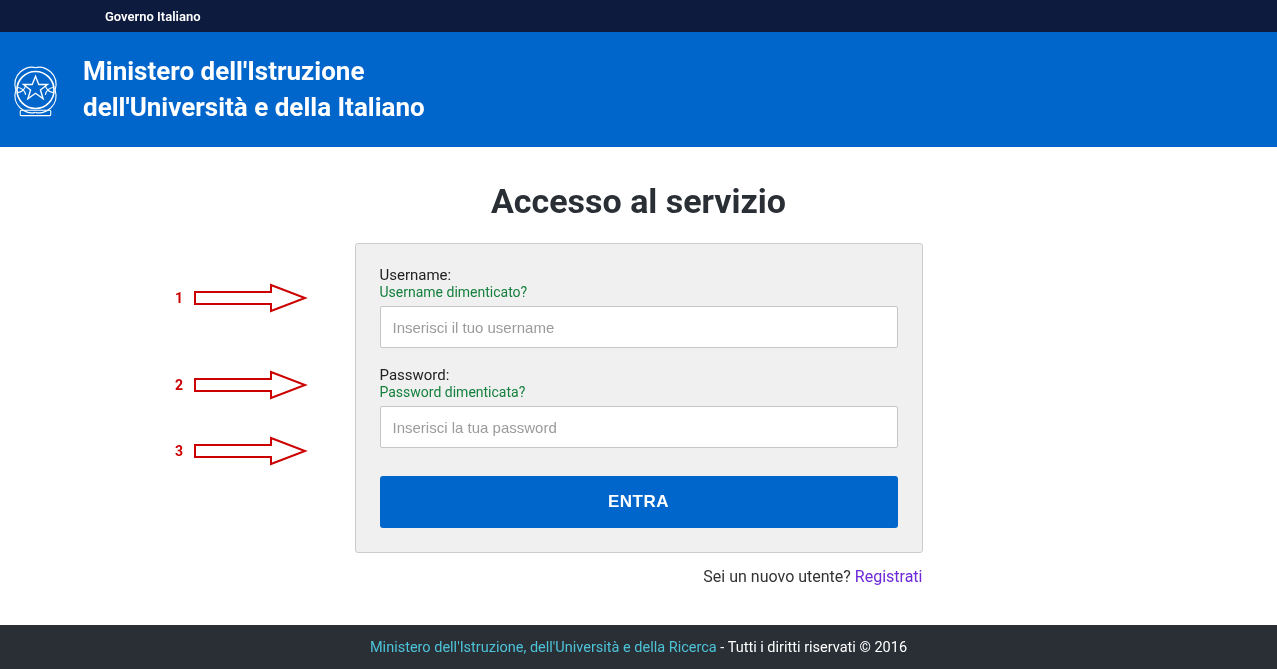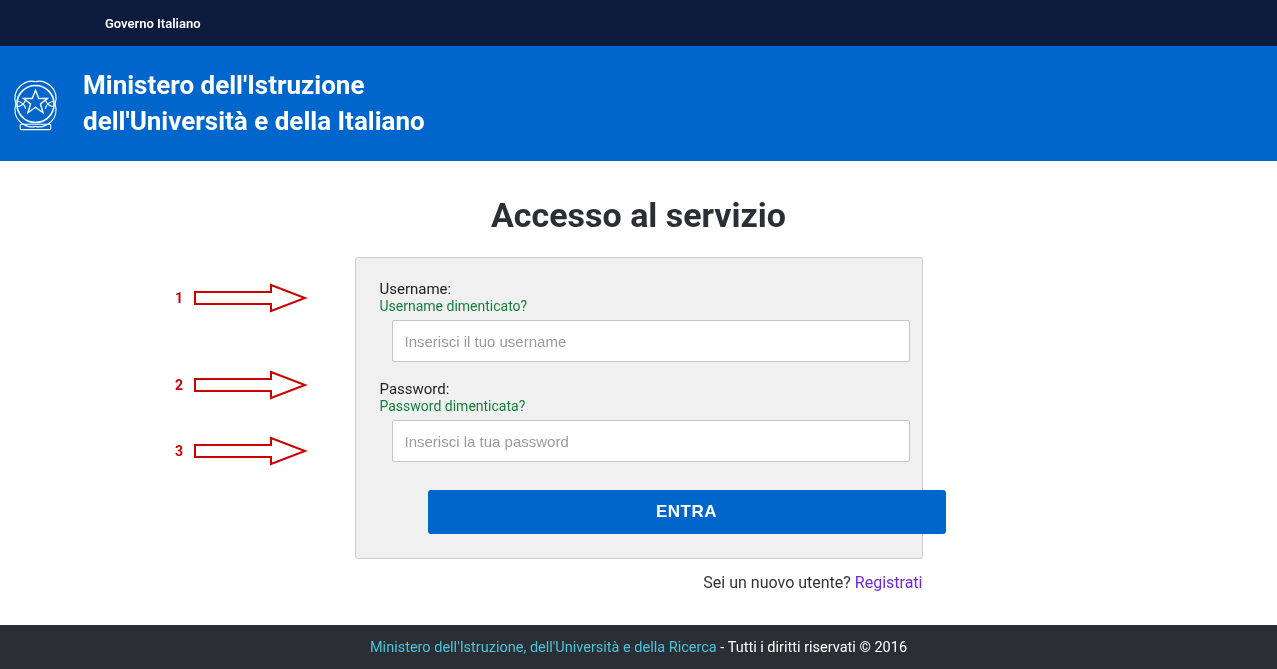--- a/index.html
+++ b/index.html
@@ -9,21 +9,21 @@
     }
     body {
       font-family: -apple-system, BlinkMacSystemFont, "Segoe UI", Roboto, Helvetica, Arial, sans-serif;
       width: 1277px;
       height: 669px;
       position: relative;
       background: #fff;
     }
     .top-bar {
       background: #0d1b3e;
-      height: 46px;
+      height: 32px;
       display: flex;
       align-items: center;
       padding-left: 105px;
     }
     .top-bar span {
       color: #fff;
       font-size: 13px;
       font-weight: 600;
     }
 
@@ -101,47 +101,45 @@
     }
     .text-input {
       width: 100%;
       height: 42px;
       border: 1px solid #c6c6c6;
       border-radius: 2px;
       padding: 0 12px;
       font-size: 15px;
       color: #333;
       background: #fff;
-      margin-left: 12px;
     }
     .text-input::placeholder {
       color: #9b9b9b;
     }
     .field-row + .field-row {
       margin-top: 18px;
     }
     .submit-btn {
       width: 100%;
-      height: 44px;
+      height: 52px;
       margin-top: 28px;
       background: #0b63d6;
       background: #0066cc;
       background: #0b66d6;
       background: #0d66d0;
       background: #0b5ed7;
       background: #0b63d6;
       background: #0066cc;
       border: none;
       border-radius: 3px;
       color: #fff;
       font-size: 17px;
       font-weight: 700;
       letter-spacing: 0.5px;
       cursor: pointer;
-      margin-left: 48px;
     }
     .submit-btn { background: #0b67d3; }
     .submit-btn { background: #0066cc; }
     .submit-btn { background: #0b63d6; }
     .submit-btn { background: #0d6dcf; }
     .submit-btn { background: #0b67d3; }
     .submit-btn { background: #0066cc; }
 
     .register-row {
       width: 568px;

